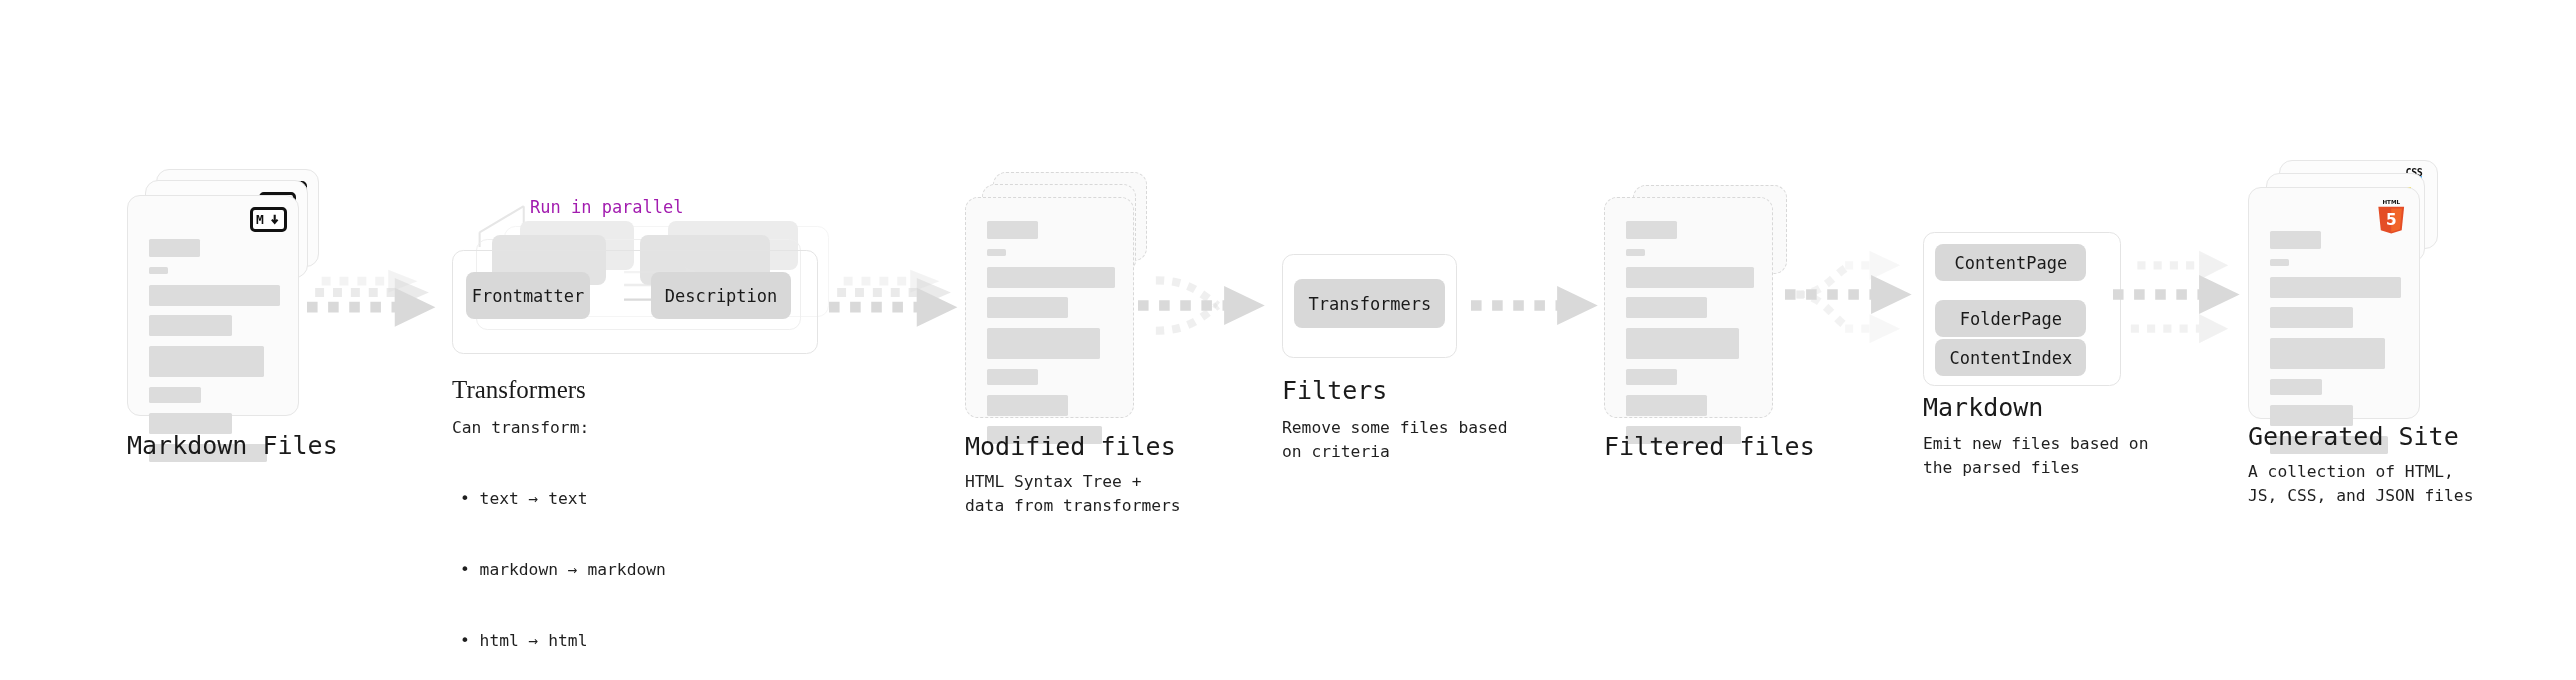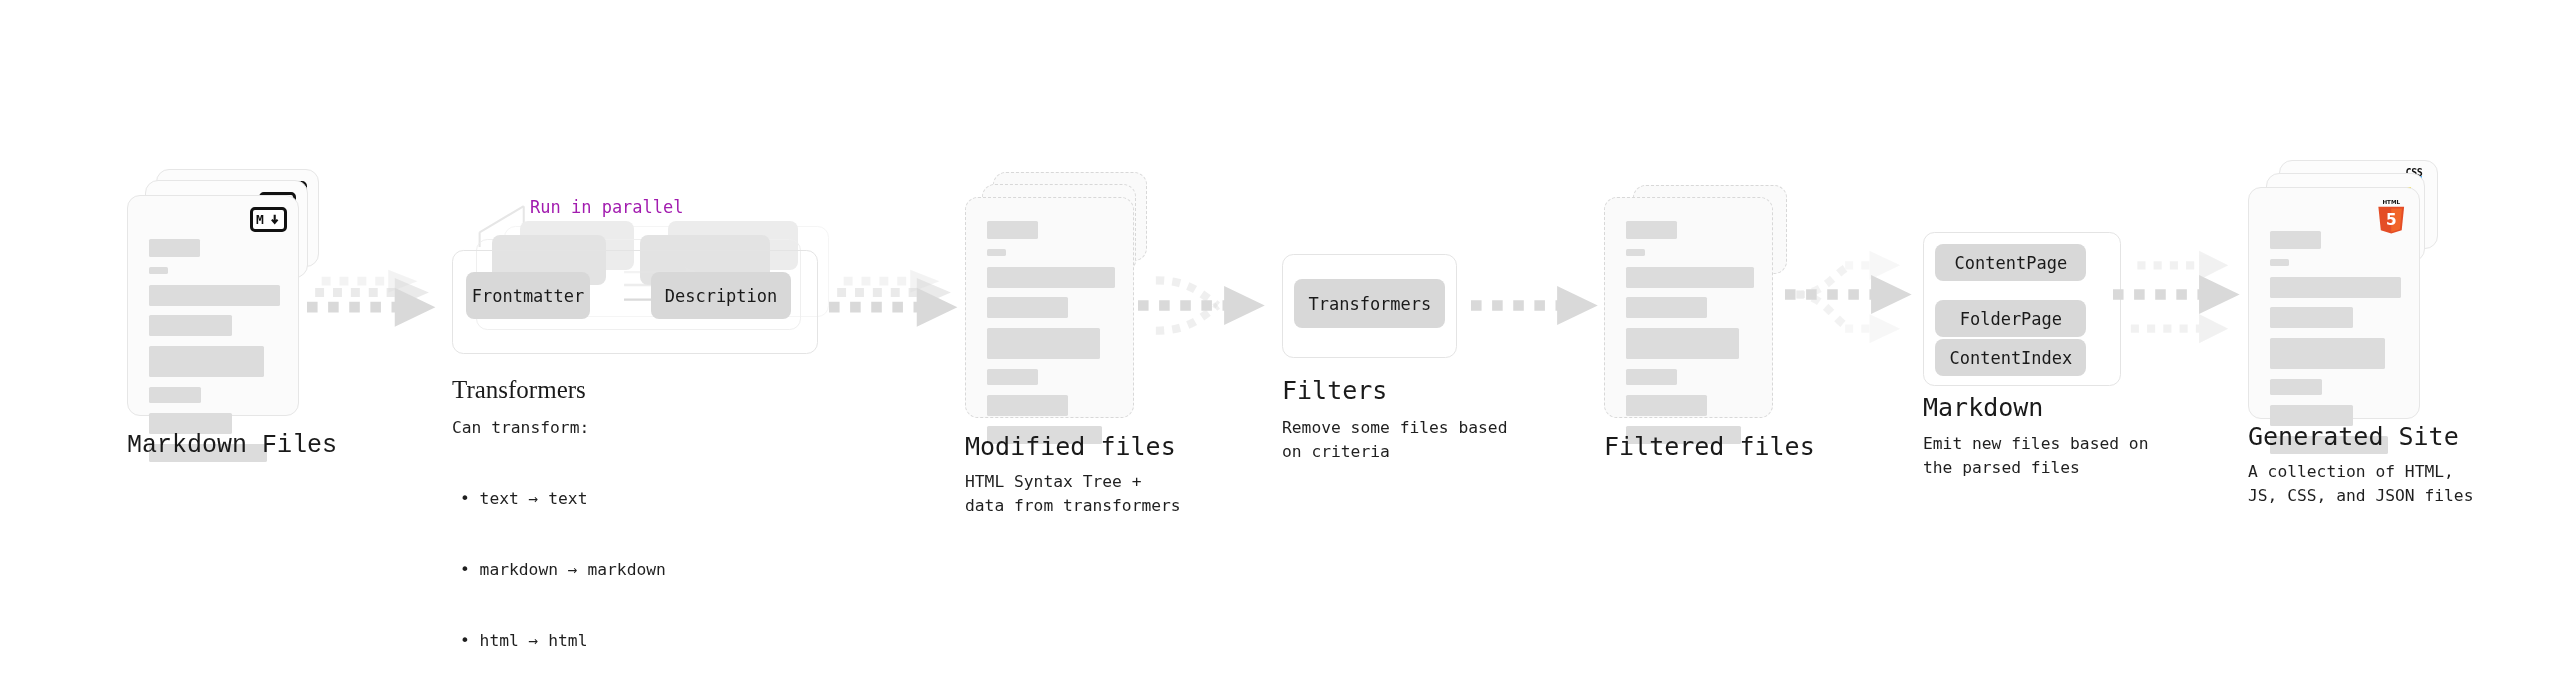--- a/index.html
+++ b/index.html
@@ -186,21 +186,21 @@
         <div class="ln" style="width:18.7px;  height:7.3px; margin-bottom:10.6px;"></div>
         <div class="ln" style="width:100%;  height:21px;"></div>
         <div class="ln" style="width:63%;   height:21px;"></div>
         <div class="ln" style="width:88%;   height:31px;"></div>
         <div class="ln" style="width:40%;   height:16.3px;"></div>
         <div class="ln" style="width:63%;   height:21px;"></div>
         <div class="ln" style="width:90%;   height:18px;"></div>
       </div>
     </div>
 
-    <div class="title" style="left:127px; top:431px;font-family:Liberation Mono, monospace;">Markdown Files</div>
+    <div class="title" style="left:127px; top:431px;">Markdown Files</div>
   </div>
 
   <div class="arrowgrp" style="left:307px; top:268px;">
     <svg width="130" height="75" viewBox="0 0 160 92">
       <g opacity="0.30">
         <line x1="18" y1="16" x2="104" y2="16" stroke="#d9d9d9" stroke-width="11" stroke-dasharray="11 11"></line>
         <path d="M100 2 L136 16 L100 30 Z" fill="#d9d9d9"></path>
       </g>
       <g opacity="0.55">
         <line x1="10" y1="30" x2="112" y2="30" stroke="#d9d9d9" stroke-width="11" stroke-dasharray="11 11"></line>

